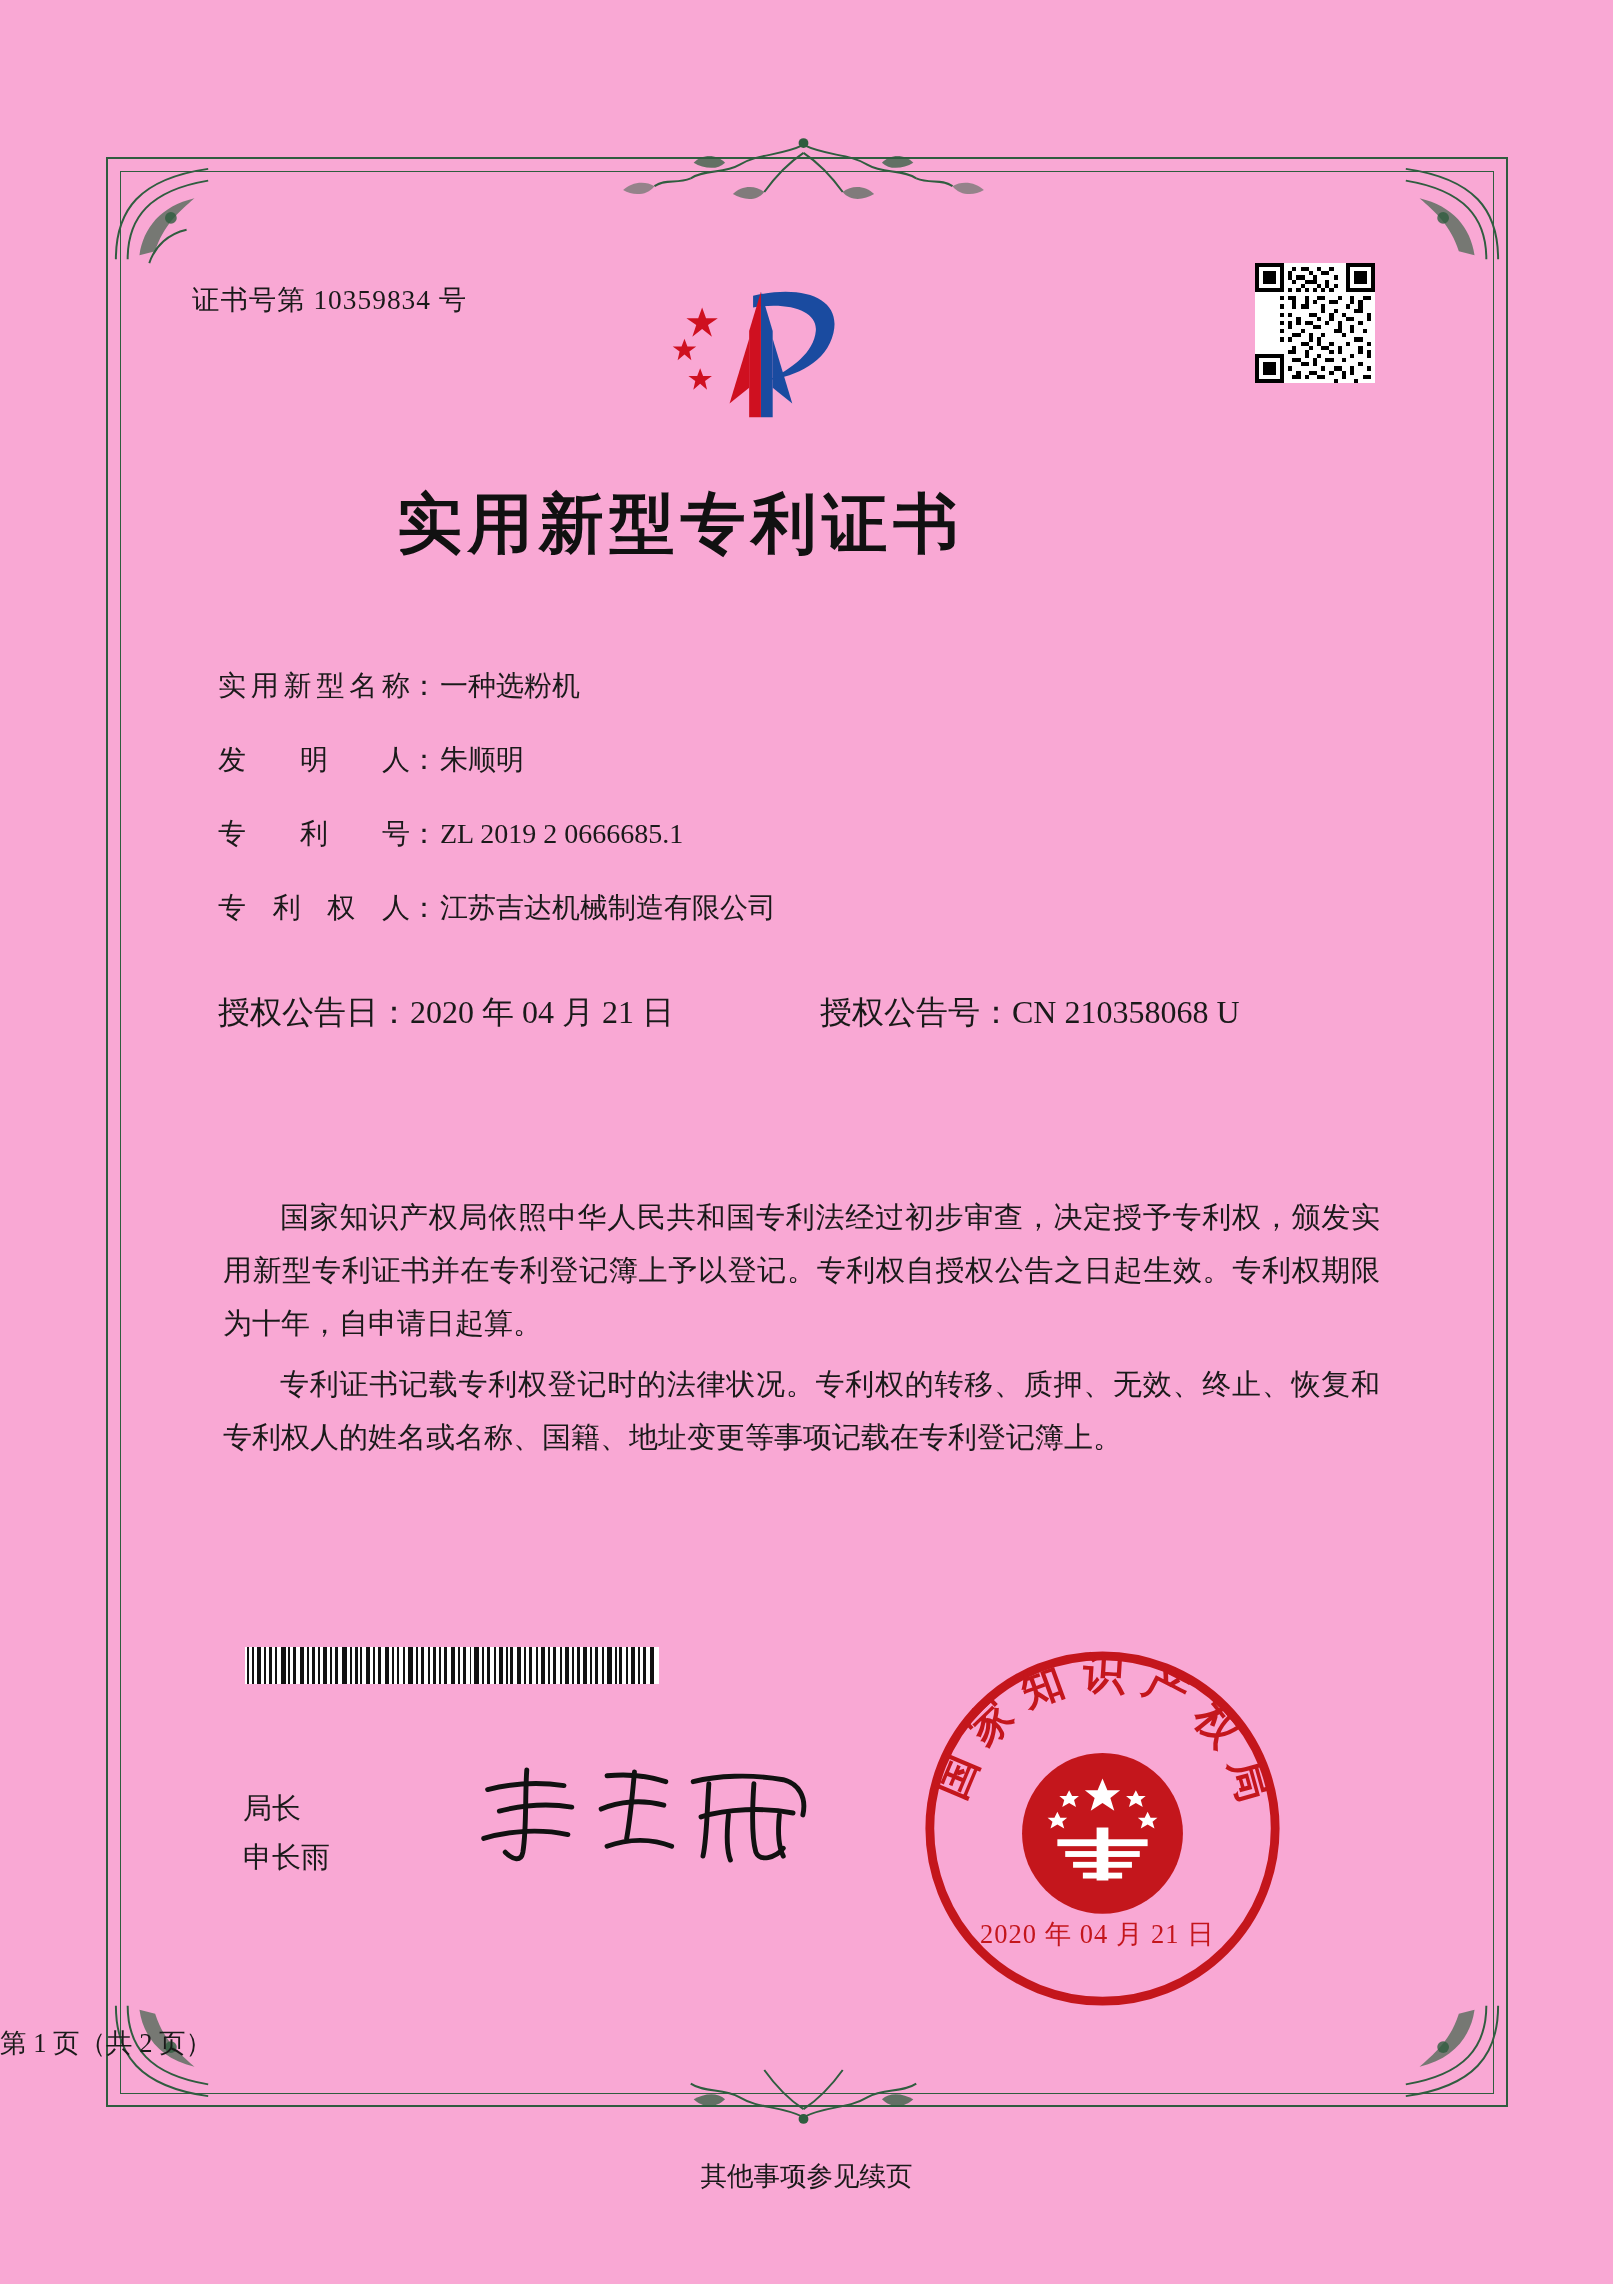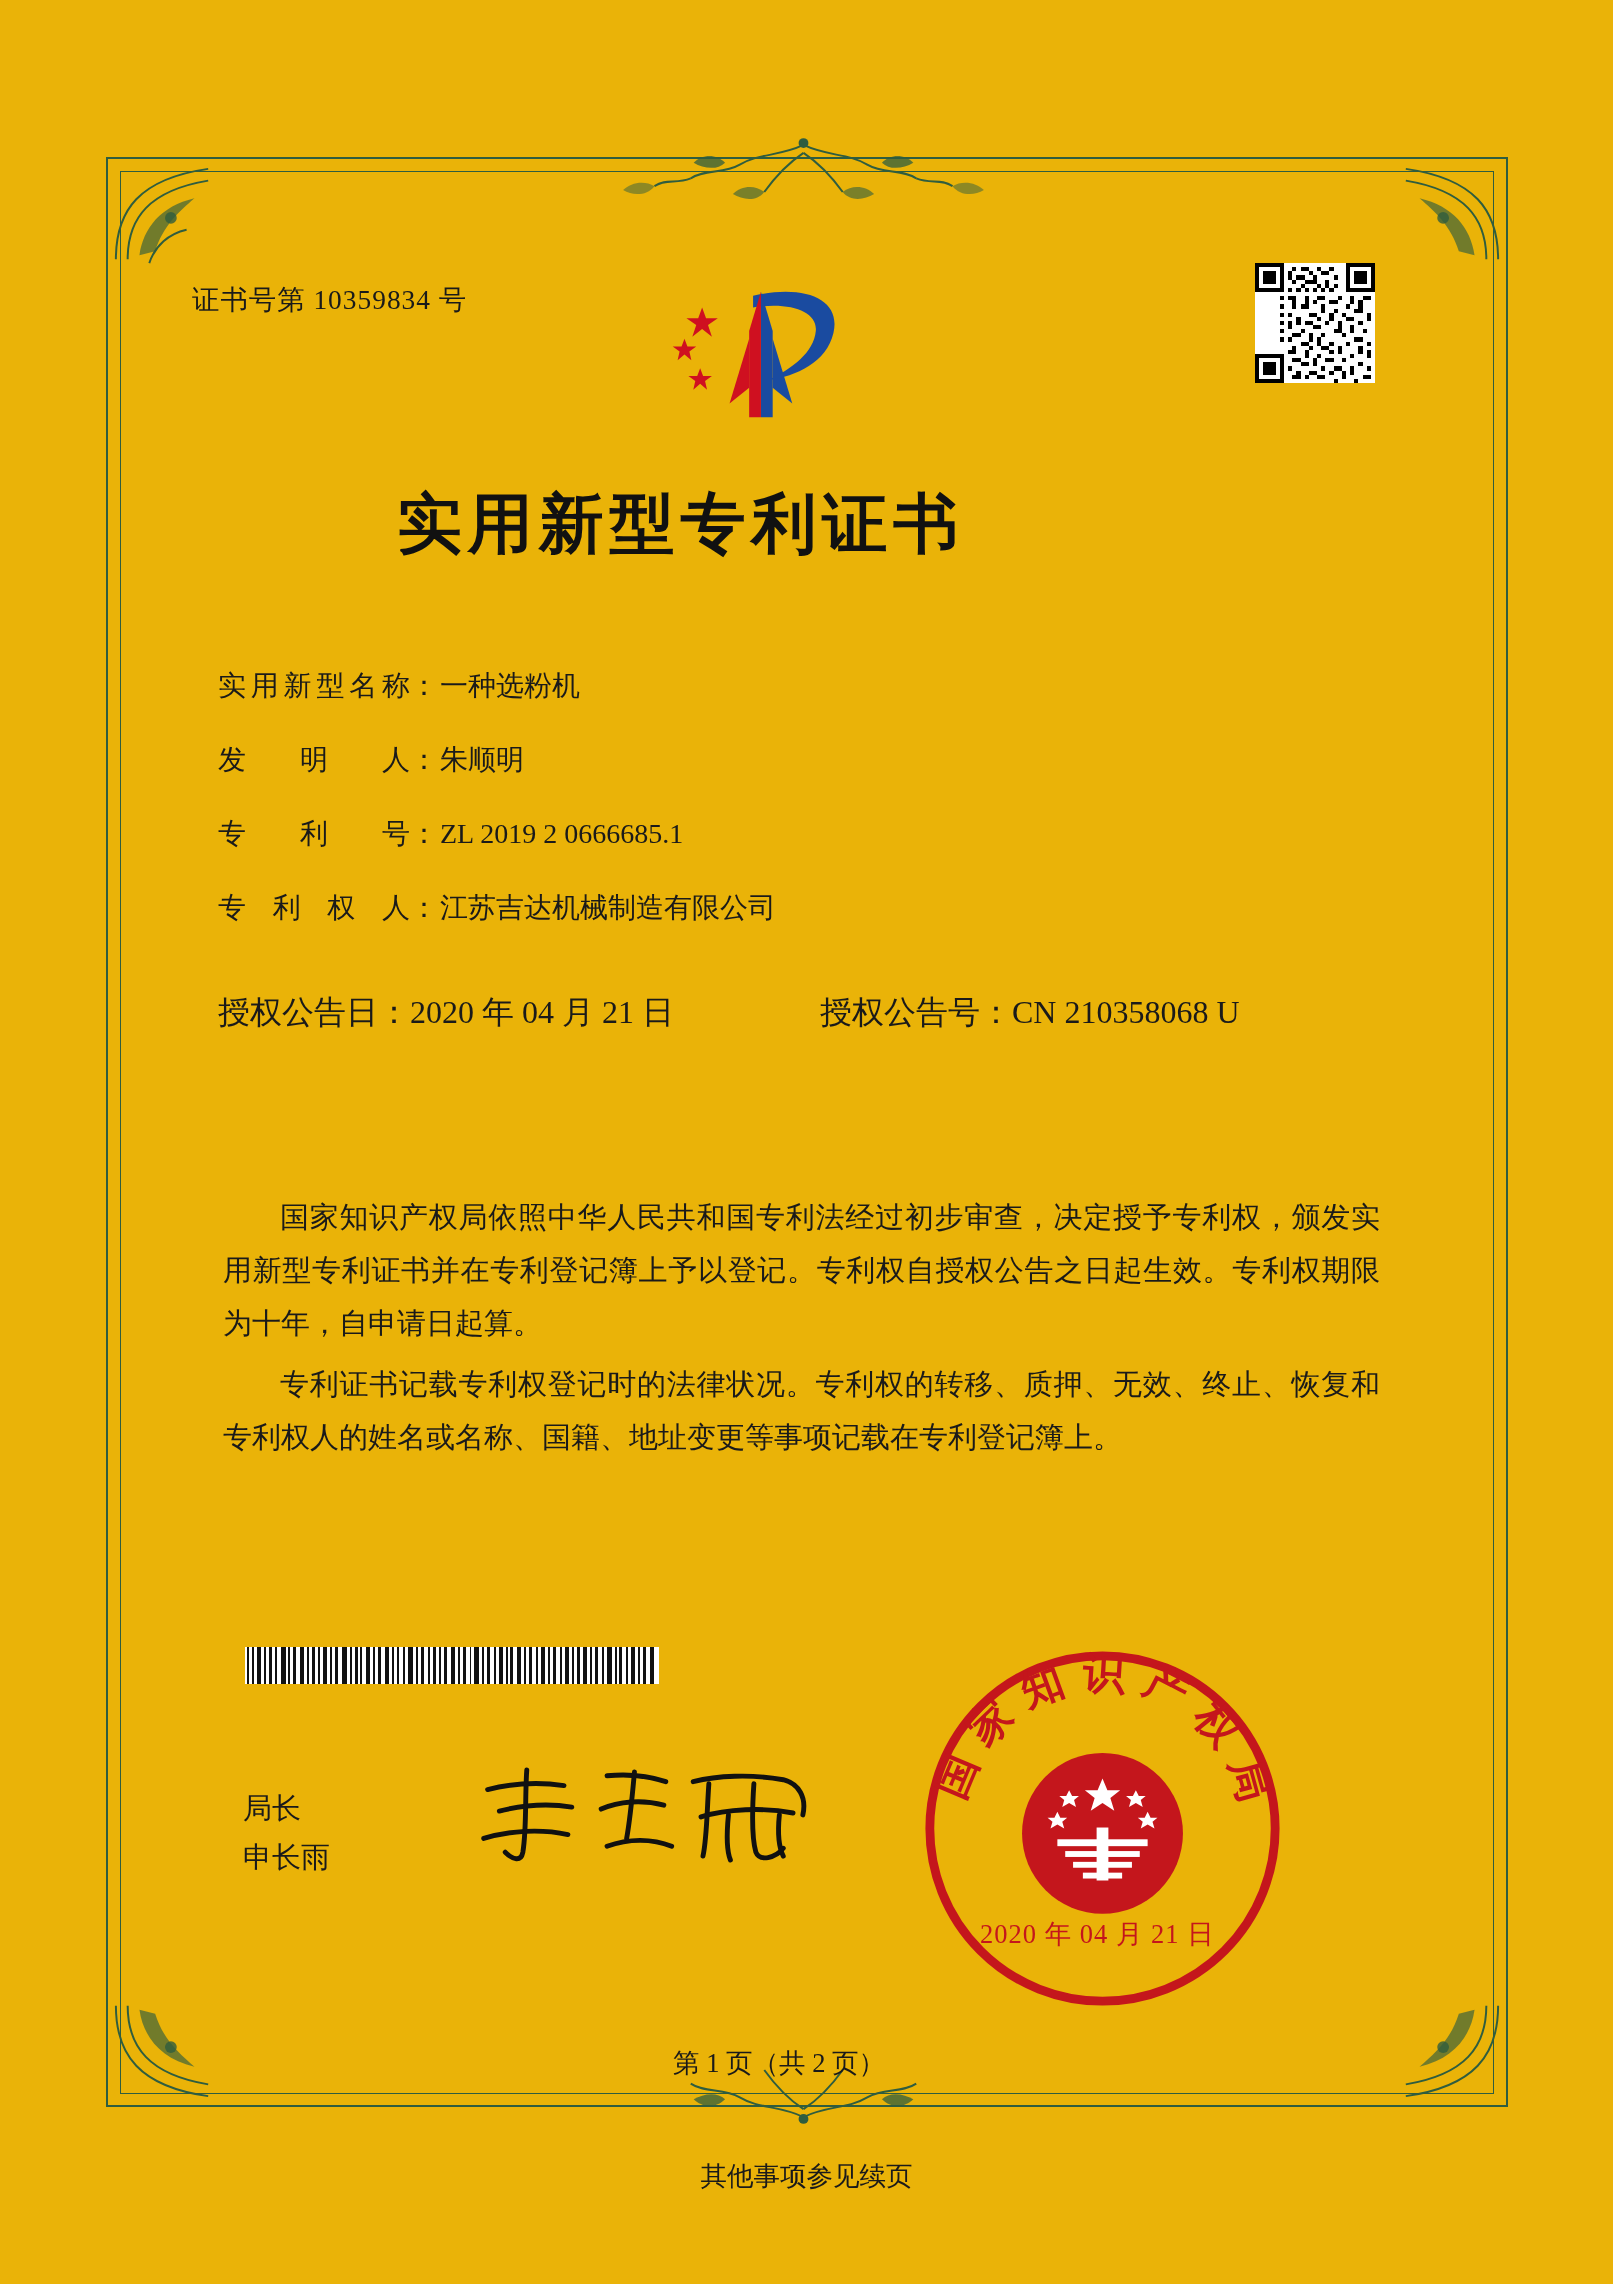--- a/index.html
+++ b/index.html
@@ -14,21 +14,21 @@
     font-family: "Liberation Serif", "DejaVu Serif", serif;
     color: #1a1a1a;
     overflow: hidden;
   }
 
   
   .page {
     position: absolute;
     left: 0; top: 0;
     width: 1613px; height: 2285px;
-    background: #eab308;
+    background: #f9a8d4;
   }
   .border-outer {
     position: absolute;
     left: 106px; top: 157px;
     width: 1402px; height: 1950px;
     border: 2.9px solid #2f5d3f;
     box-sizing: border-box;
   }
   .border-inner {
     position: absolute;
@@ -190,23 +190,21 @@
     font-size: 26.5px;
     color: #c4161c;
     letter-spacing: 1px;
   }
 
   
   .page-number {
     position: absolute;
     left: 0; top: 2025px;
     width: 1558px;
-    text-align: center;
     font-size: 26.5px;
-    margin-top: 20px;
   }
   .footer-note {
     position: absolute;
     left: 0; top: 2158px;
     width: 1613px;
     text-align: center;
     font-size: 26.5px;
   }
 </style>
 </head>

